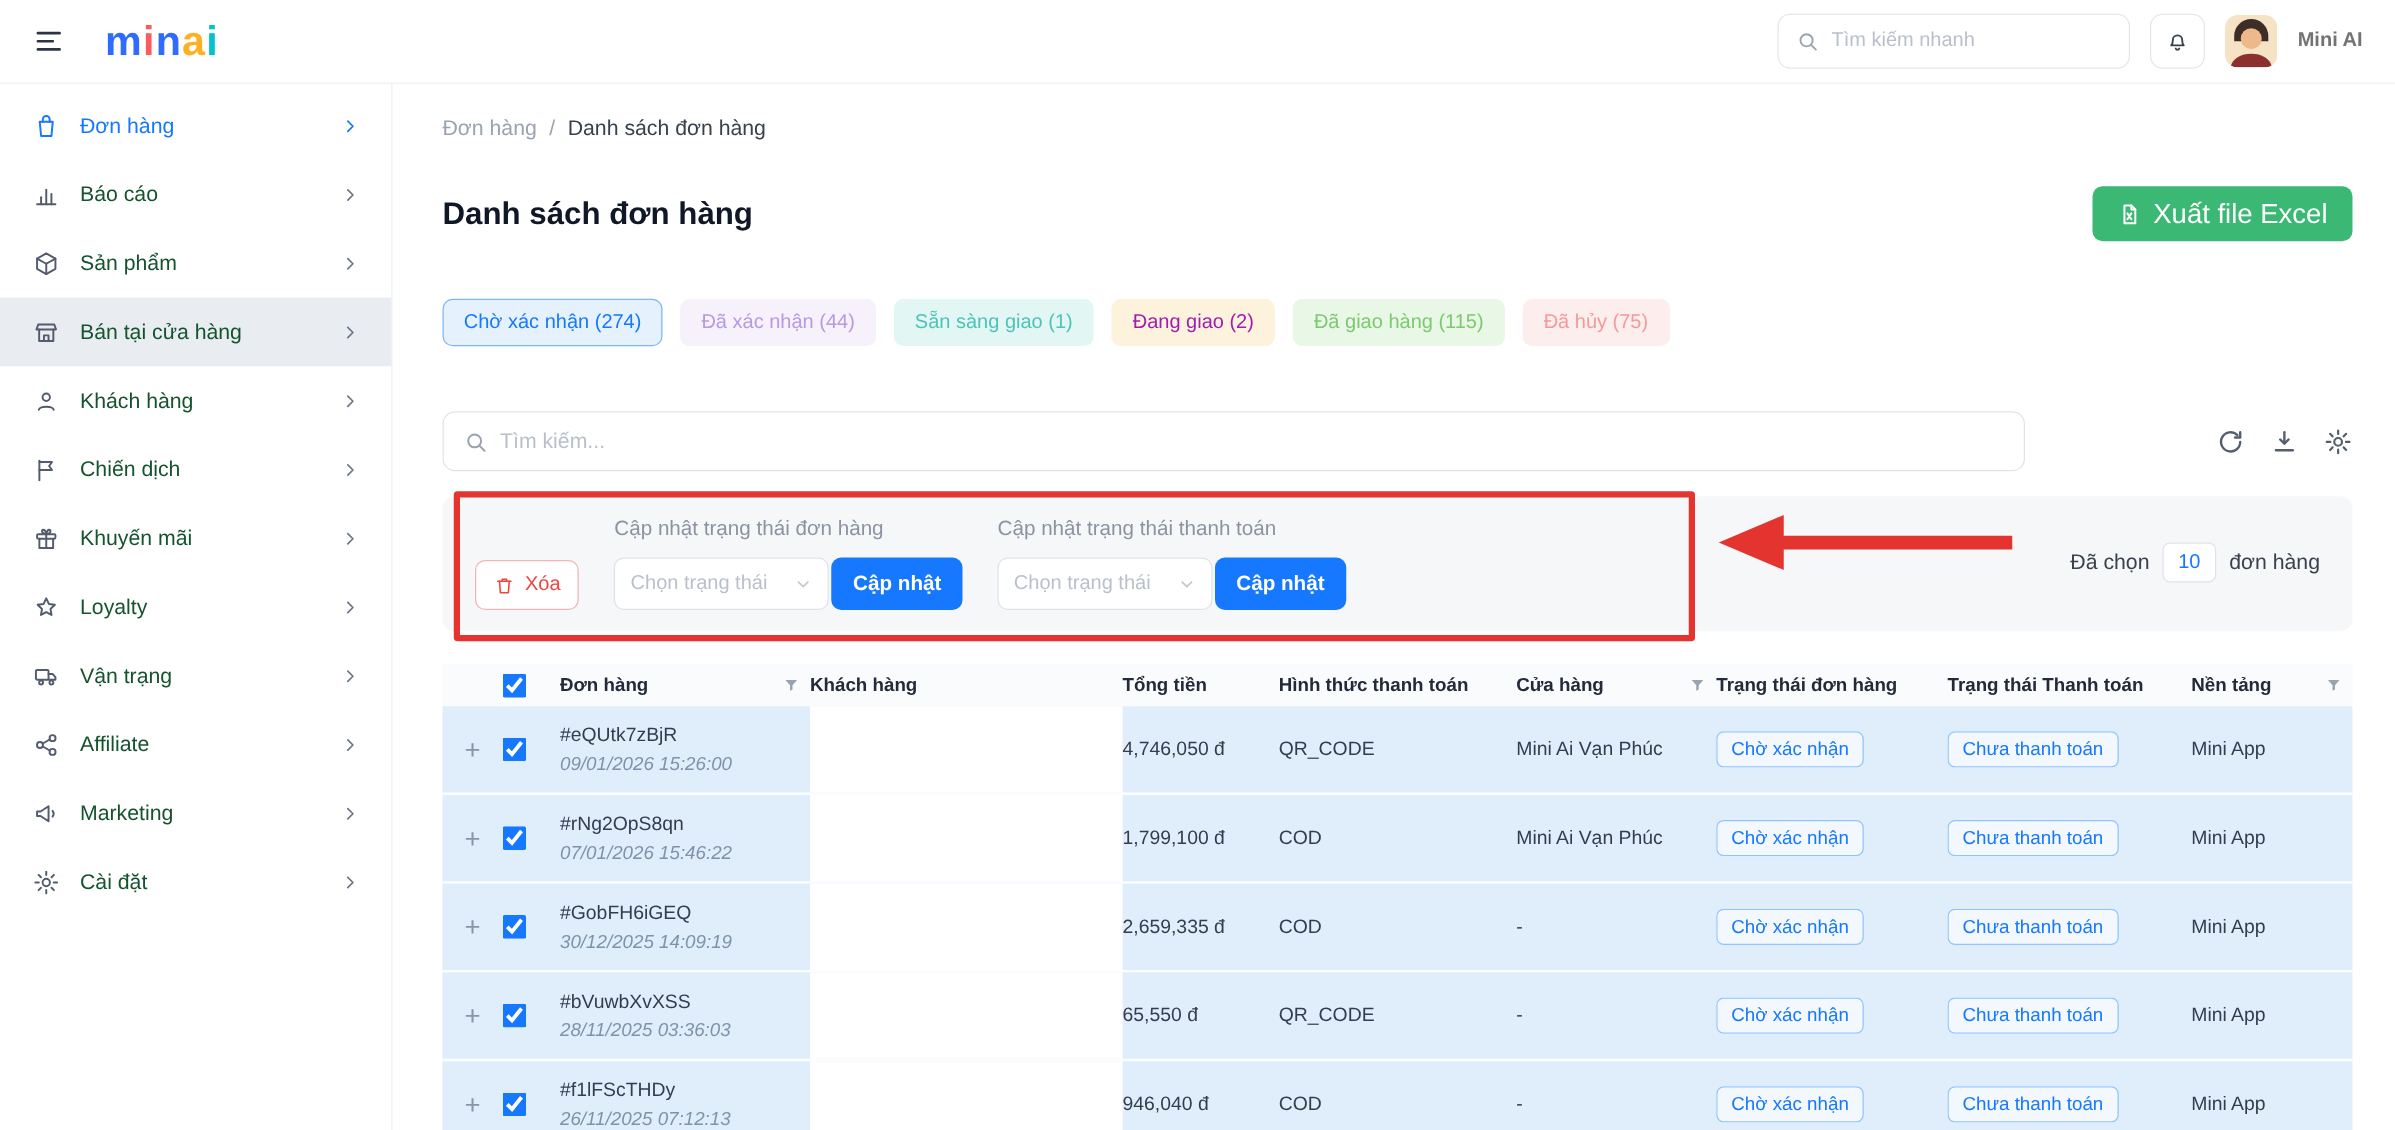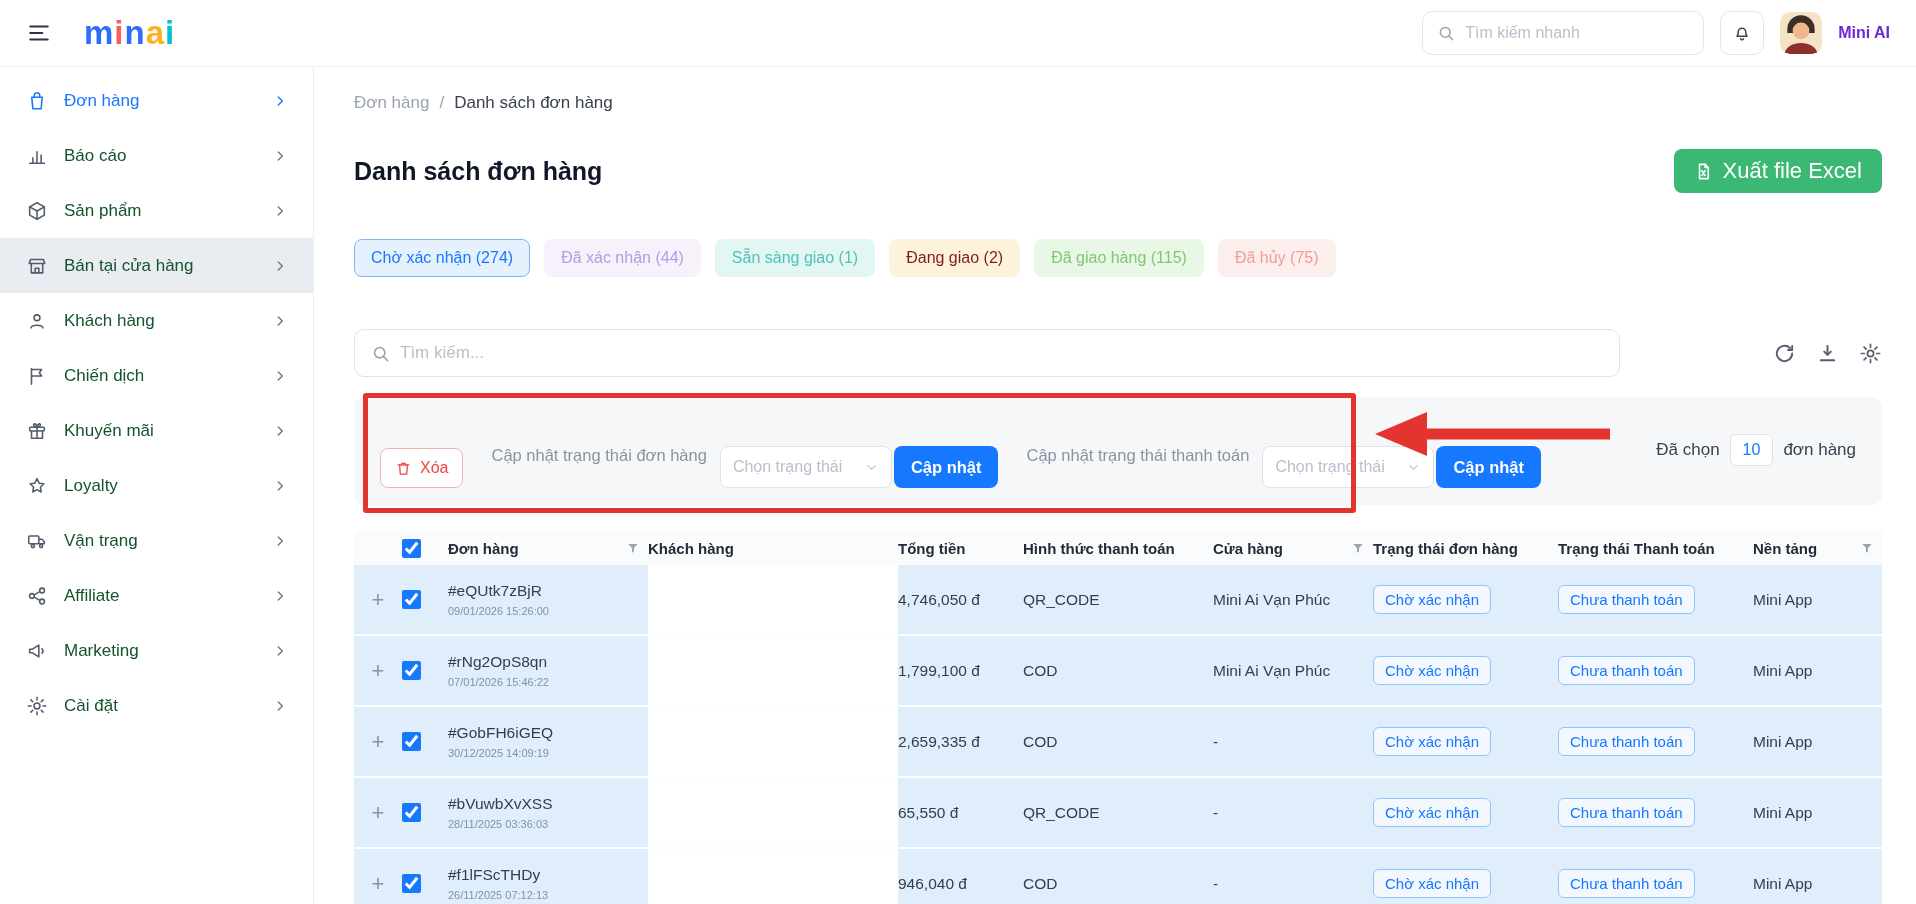--- a/index.html
+++ b/index.html
@@ -14,21 +14,21 @@
 
   
   .header { height:67px; display:flex; align-items:center; padding:0 26px; border-bottom:1px solid #edf0f3; gap:16px; background:#fff; position:relative; z-index:10; }
   .hamburger { width:26px; height:26px; color:#2b3345; cursor:pointer; flex:0 0 auto; }
   .logo { font-size:33px; font-weight:800; letter-spacing:1px; display:flex; margin-left:16px; user-select:none; }
   .header-spacer { flex:1; }
   .search-quick { width:282px; height:44px; border:1px solid #e3e7ec; border-radius:10px; display:flex; align-items:center; padding:0 14px; gap:10px; color:#9aa3b2; background:#fff; }
   .search-quick input { border:none; outline:none; flex:1; font-size:16px; color:#333; background:transparent; }
   .bell-btn { width:44px; height:44px; border:1px solid #e3e7ec; border-radius:10px; display:flex; align-items:center; justify-content:center; color:#39414f; cursor:pointer; }
   .avatar { width:42px; height:42px; border-radius:10px; overflow:hidden; flex:0 0 auto; cursor:pointer; }
-  .user-name { font-weight:700; font-size:16px; color:#6d28d9; }
+  .user-name { font-weight:700; font-size:16px; color:#737373; }
 
   
   .sidebar { position:absolute; top:67px; left:0; width:314px; bottom:0; border-right:1px solid #edf0f3; padding-top:6px; background:#fff; z-index:5; }
   .sidebar-item { height:55px; display:flex; align-items:center; gap:16px; padding:0 26px; font-size:17px; color:#14532d; cursor:pointer; }
   .sidebar-item .s-icon { width:22px; height:22px; color:#535c6d; flex:0 0 auto; }
   .sidebar-item .s-icon svg { width:22px; height:22px; }
   .sidebar-item .s-label { flex:1; white-space:nowrap; }
   .sidebar-item .s-chev { width:14px; height:14px; color:#6e7787; }
   .sidebar-item .s-chev svg { width:14px; height:14px; }
   .sidebar-item.active { color:#1677ff; }
@@ -54,21 +54,21 @@
   .big-search { width:1266px; height:48px; border:1px solid #dfe3e9; border-radius:10px; display:flex; align-items:center; gap:10px; padding:0 16px; color:#9aa3b2; background:#fff; }
   .big-search input { border:none; outline:none; flex:1; font-size:17px; color:#333; background:transparent; }
   .toolbar-icons { margin-left:auto; display:flex; gap:20px; color:#555e6d; align-items:center; }
   .toolbar-icons .tbi { width:23px; height:23px; cursor:pointer; }
   .toolbar-icons .tbi svg { width:23px; height:23px; }
 
   
   .bulk-panel { margin-top:20px; background:#f6f7f9; border-radius:10px; height:108px; display:flex; align-items:flex-end; gap:28px; padding:14px 26px 17px 26px; position:relative; }
   .delete-btn { display:flex; align-items:center; gap:8px; color:#f0443f; border:1px solid #f3b4b2; background:#fff; border-radius:8px; padding:0 14px; height:40px; font-size:16px; cursor:pointer; font-family:inherit; }
   .delete-btn svg { width:17px; height:17px; }
-  .bulk-group { display:flex; flex-direction:row; gap:13px; }
+  .bulk-group { display:flex; flex-direction:column; gap:13px; }
   .bulk-label { color:#8b93a3; font-size:16.5px; white-space:nowrap; }
   .bulk-controls { display:flex; gap:2px; align-items:center; }
   .select-box { width:172px; height:42px; border:1px solid #dfe3e9; border-radius:8px; background:#fff; display:flex; align-items:center; justify-content:space-between; padding:0 12px; color:#b9c0cc; font-size:16px; cursor:pointer; }
   .select-box .cd { width:15px; height:15px; color:#c3c9d4; }
   .select-box .cd svg { width:15px; height:15px; }
   .update-btn { background:#1677ff; color:#fff; border:none; border-radius:8px; height:42px; padding:0 17px; font-size:16.5px; font-weight:700; cursor:pointer; font-family:inherit; }
   .sync-btn { background:#1677ff; color:#fff; border:none; border-radius:8px; height:42px; padding:0 16px; display:flex; gap:9px; align-items:center; font-size:16.5px; font-weight:700; cursor:pointer; font-family:inherit; }
   .sync-btn svg { width:17px; height:17px; }
   .selected-info { margin-left:auto; align-self:center; display:flex; align-items:center; gap:10px; font-size:17px; color:#39414f; white-space:nowrap; }
   .selected-count { background:#fff; border:1px solid #dfe3e9; border-radius:6px; padding:6px 12px; color:#1677ff; font-size:16px; }
@@ -80,21 +80,21 @@
   .hcell { display:flex; align-items:center; white-space:nowrap; padding-right:8px; }
   .hcell .funnel { margin-left:auto; color:#9aa3b2; width:14px; height:14px; cursor:pointer; }
   .hcell .funnel svg { width:14px; height:14px; }
   .trow { height:71px; background:#e0eefc; border-bottom:2px solid #fbfdff; }
   .cell { font-size:15.5px; color:#333d4e; white-space:nowrap; overflow:hidden; }
   .c-expand { display:flex; justify-content:center; }
   .c-check { display:flex; justify-content:flex-start; }
   .plus { color:#8b94a5; font-size:22px; line-height:1; cursor:pointer; }
   .cb { width:19px; height:19px; accent-color:#1677ff; cursor:pointer; }
   .c-order .oid { font-size:15.5px; color:#333d4e; margin-bottom:5px; cursor:pointer; }
-  .c-order .odate { font-size:11px; color:#7e93aa; }
+  .c-order .odate { font-size:15px; color:#7e93aa;font-style:italic; }
   .trow .c-customer { background:#fff; height:100%; display:flex; align-items:center; }
   .badge { display:inline-block; padding:5px 11px; border:1px solid #8ec5ff; color:#1677ff; background:rgba(255,255,255,0.6); border-radius:6px; font-size:15px; }
 
   
   .anno-rect { position:absolute; left:363px; top:393px; width:993px; height:120px; border:5px solid #e3342f; border-radius:3px; pointer-events:none; z-index:40; }
   .anno-arrow { position:absolute; left:1375px; top:408px; pointer-events:none; z-index:40; }
 </style>
 </head>
 <body>
 
@@ -344,21 +344,21 @@
           <path d="M10 11l4 6M14 11l-4 6"></path>
         </svg>
       <span>Xuất file Excel</span>
     </button>
   </div>
 
   <div class="tabs">
       <div class="tab" style="background: rgb(230, 241, 254); color: rgb(22, 119, 255); border-color: rgb(125, 182, 247);">Chờ xác nhận (274)</div>
       <div class="tab" style="background: rgb(246, 241, 251); color: rgb(183, 154, 224); border-color: transparent;">Đã xác nhận (44)</div>
       <div class="tab" style="background: rgb(226, 246, 244); color: rgb(79, 195, 184); border-color: transparent;">Sẵn sàng giao (1)</div>
-      <div class="tab" style="background: rgb(253, 243, 220); color: #7f1d1d; border-color: transparent;">Đang giao (2)</div>
+      <div class="tab" style="background: rgb(253, 243, 220); color: #a21caf; border-color: transparent;">Đang giao (2)</div>
       <div class="tab" style="background: rgb(233, 247, 230); color: rgb(124, 201, 111); border-color: transparent;">Đã giao hàng (115)</div>
       <div class="tab" style="background: rgb(253, 238, 238); color: rgb(244, 154, 154); border-color: transparent;">Đã hủy (75)</div>
     </div>
 
   <div class="search-row">
     <div class="big-search">
       <span>
         <svg width="19" height="19" viewBox="0 0 24 24" fill="none" stroke="currentColor" stroke-width="2" stroke-linecap="round">
             <circle cx="11" cy="11" r="6.5"></circle>
             <path d="M15.8 15.8L21 21"></path>

